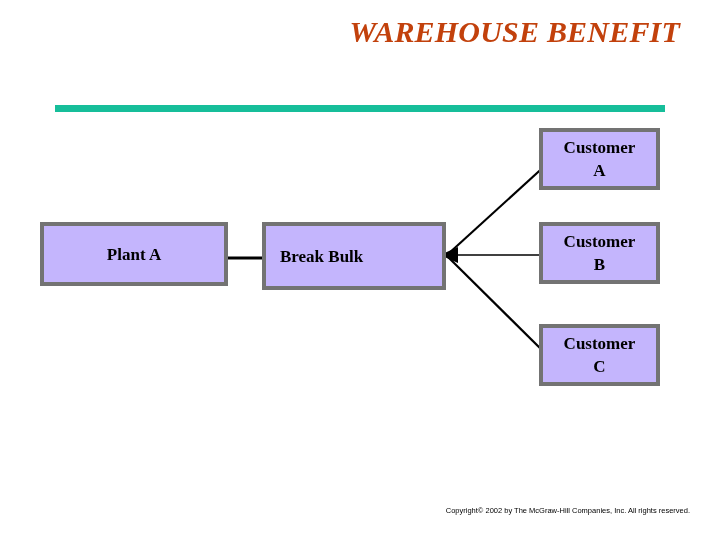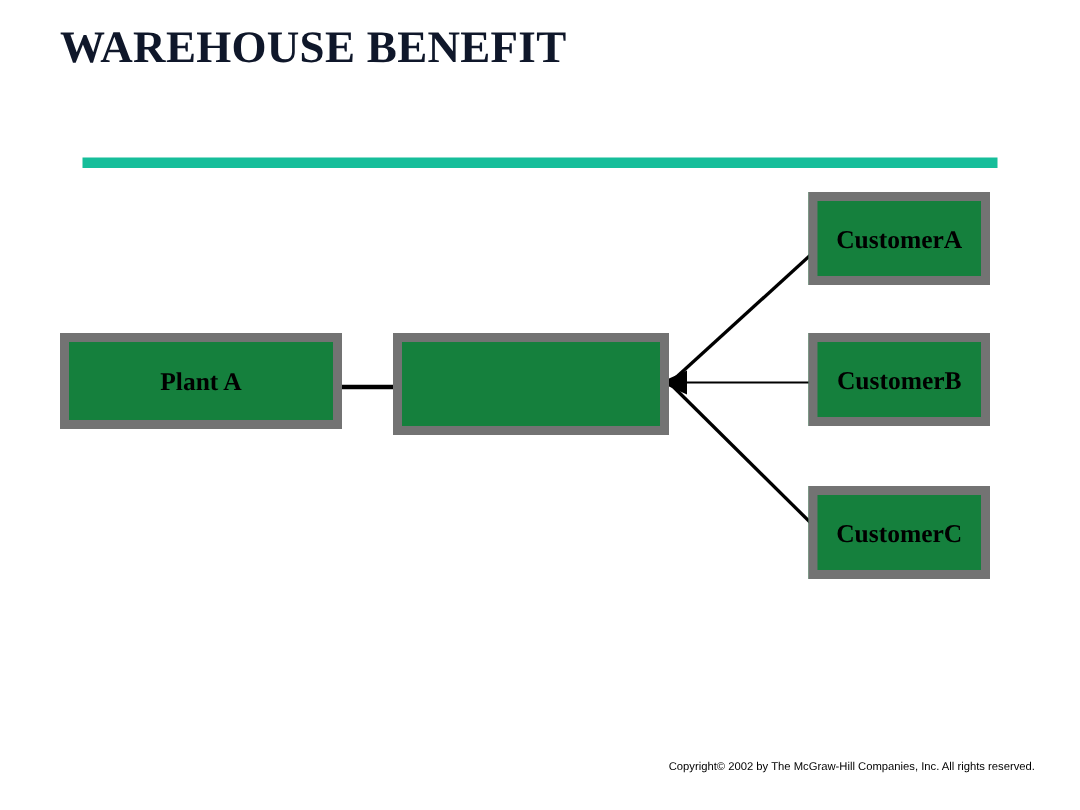--- a/index.html
+++ b/index.html
@@ -16,27 +16,28 @@
     overflow: hidden;
     font-family: "Liberation Serif", "DejaVu Serif", serif;
   }
 
   
   #title {
     position: absolute;
     left: 40px;
     top: 12px;
     width: 640px;
-    text-align: left;
+    text-align: right;
     font-family: "Liberation Serif", "DejaVu Serif", serif;
     font-weight: bold;
     font-size: 30px;
     line-height: 39px;
-    color: #0f172a;
+    color: #c2410c;
     letter-spacing: 0.2px;
+    font-style: italic;
   }
   #title .title-line { display: block; white-space: nowrap; }
 
   
   #divider {
     position: absolute;
     left: 55px;
     top: 105px;
     width: 610px;
     height: 7px;
@@ -57,29 +58,29 @@
     top: 0;
     width: 720px;
     height: 540px;
     pointer-events: none;
   }
 
   
   .node {
     position: absolute;
     box-sizing: border-box;
-    background: #15803d;
-    border: 6px solid #737373;
+    background: #c4b5fd;
+    border: 4px solid #737373;
     color: #000000;
     font-family: "Liberation Serif", "DejaVu Serif", serif;
     font-weight: bold;
     font-size: 17px;
     line-height: 23px;
     display: flex;
-    flex-direction: row;
+    flex-direction: column;
     justify-content: center;
   }
   .node .node-label { display: block; }
 
   .node.center-text { align-items: center; text-align: center; }
   .node.left-text   { align-items: flex-start; text-align: left; padding-left: 14px; }
 
   #node-plant-a {
     left: 40px;  top: 222px;  width: 188px;  height: 64px;
   }
@@ -134,20 +135,21 @@
       <line x1="548" y1="356" x2="447" y2="256" stroke="#000000" stroke-width="2.2"></line>
 
       <polygon points="440,255 458,247 458,263" fill="#000000"></polygon>
     </svg>
 
     <div class="node center-text" id="node-plant-a">
       <span class="node-label">Plant A</span>
     </div>
 
     <div class="node left-text" id="node-break-bulk-warehouse">
+      <span class="node-label">Break Bulk</span>
     </div>
 
     <div class="node center-text" id="node-customer-a">
       <span class="node-label">Customer</span>
       <span class="node-label">A</span>
     </div>
 
     <div class="node center-text" id="node-customer-b">
       <span class="node-label">Customer</span>
       <span class="node-label">B</span>

